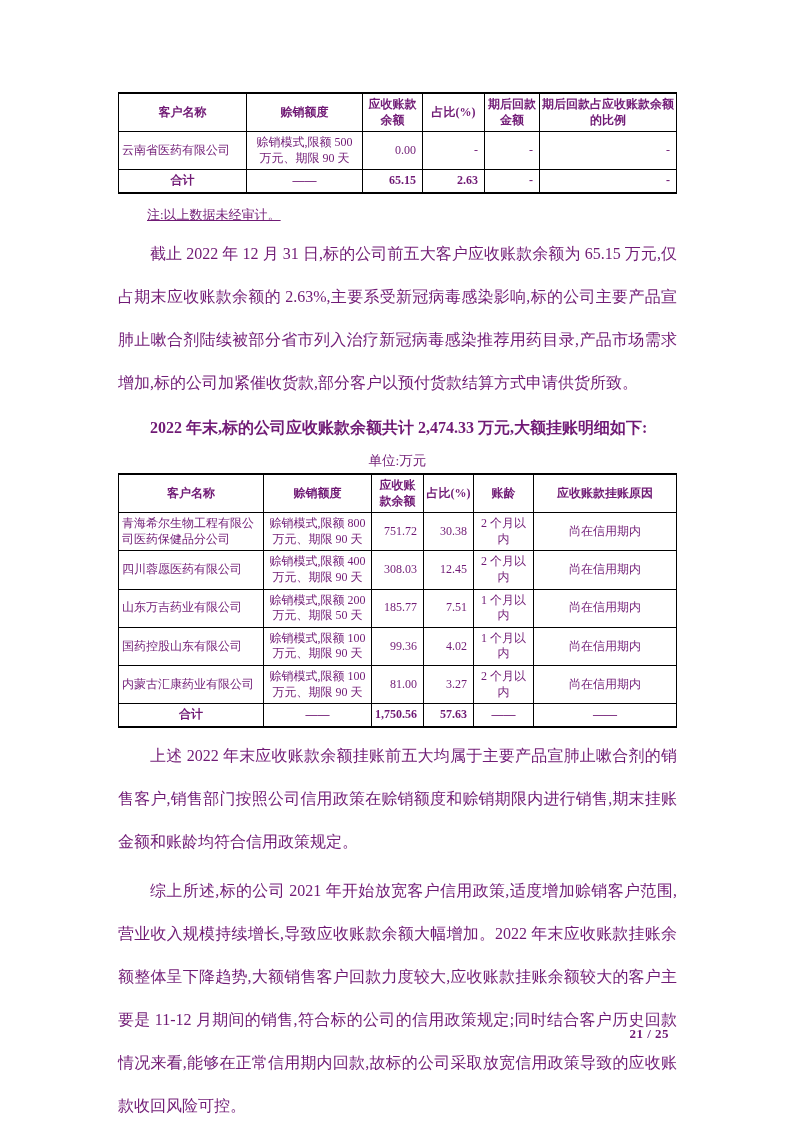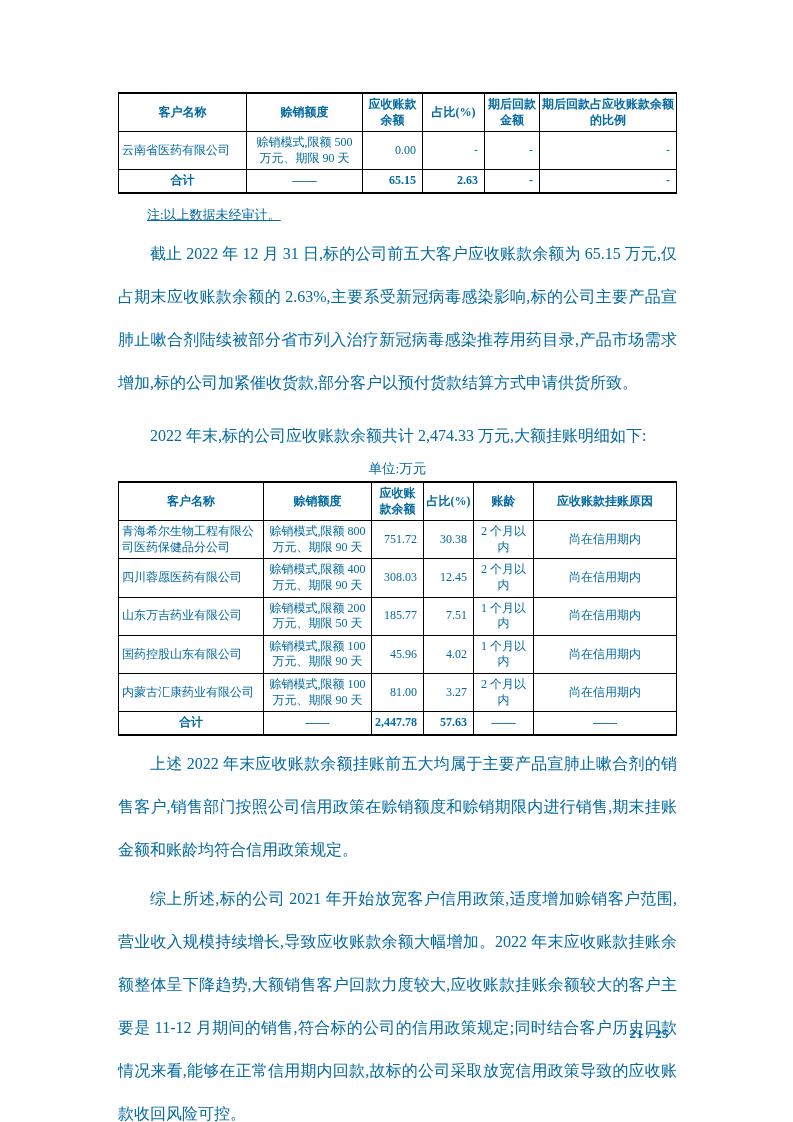--- a/index.html
+++ b/index.html
@@ -2,21 +2,21 @@
 <html lang="zh"><head>
 <meta charset="utf-8">
 <style>
   * { box-sizing: border-box; }
   html, body { margin: 0; padding: 0; background: #ffffff; }
   .page {
     position: relative;
     width: 793px;
     height: 1122px;
     background: #ffffff;
-    color: #0369a1;
+    color: #701a75;
     font-family: "Liberation Serif", "DejaVu Serif", serif;
     overflow: hidden;
   }
   .content {
     position: absolute;
     left: 118px;
     top: 0;
     width: 559px;
     padding-top: 92px;
   }
@@ -56,21 +56,21 @@
     text-decoration: underline;
   }
   .para {
     margin: 0;
     margin-top: 8px;
     font-size: 16px;
     line-height: 43px;
     text-align: justify;
     text-indent: 32px;
   }
-  .para.p2 { margin-top: 10px; }
+  .para.p2 { margin-top: 2px; font-weight: bold; }
   .para.p3 { margin-top: 6px; }
   .para.p4 { margin-top: 6px; }
   .unit-label {
     margin-top: 3px;
     font-size: 13.5px;
     text-align: center;
     line-height: 18px;
   }
   .tbl2 { margin-top: 3px; }
   .section-heading {
@@ -182,37 +182,37 @@
           <td class="t-left">山东万吉药业有限公司</td>
           <td class="t-center">赊销模式,限额 200 万元、期限 50 天</td>
           <td class="t-right">185.77</td>
           <td class="t-right">7.51</td>
           <td class="t-center">1 个月以内</td>
           <td class="t-center">尚在信用期内</td>
         </tr>
         <tr>
           <td class="t-left">国药控股山东有限公司</td>
           <td class="t-center">赊销模式,限额 100 万元、期限 90 天</td>
-          <td class="t-right">45.96</td>
+          <td class="t-right">99.36</td>
           <td class="t-right">4.02</td>
           <td class="t-center">1 个月以内</td>
           <td class="t-center">尚在信用期内</td>
         </tr>
         <tr>
           <td class="t-left">内蒙古汇康药业有限公司</td>
           <td class="t-center">赊销模式,限额 100 万元、期限 90 天</td>
           <td class="t-right">81.00</td>
           <td class="t-right">3.27</td>
           <td class="t-center">2 个月以内</td>
           <td class="t-center">尚在信用期内</td>
         </tr>
         <tr class="total-row">
           <td class="t-center">合计</td>
           <td class="t-center">——</td>
-          <td class="t-right">2,447.78</td>
+          <td class="t-right">1,750.56</td>
           <td class="t-right">57.63</td>
           <td class="t-center">——</td>
           <td class="t-center">——</td>
         </tr>
       </tbody>
     </table>
 
     <p class="para p3">上述 2022 年末应收账款余额挂账前五大均属于主要产品宣肺止嗽合剂的销售客户,销售部门按照公司信用政策在赊销额度和赊销期限内进行销售,期末挂账金额和账龄均符合信用政策规定。</p>
 
     <p class="para p4">综上所述,标的公司 2021 年开始放宽客户信用政策,适度增加赊销客户范围,营业收入规模持续增长,导致应收账款余额大幅增加。2022 年末应收账款挂账余额整体呈下降趋势,大额销售客户回款力度较大,应收账款挂账余额较大的客户主要是 11-12 月期间的销售,符合标的公司的信用政策规定;同时结合客户历史回款情况来看,能够在正常信用期内回款,故标的公司采取放宽信用政策导致的应收账款收回风险可控。</p>

